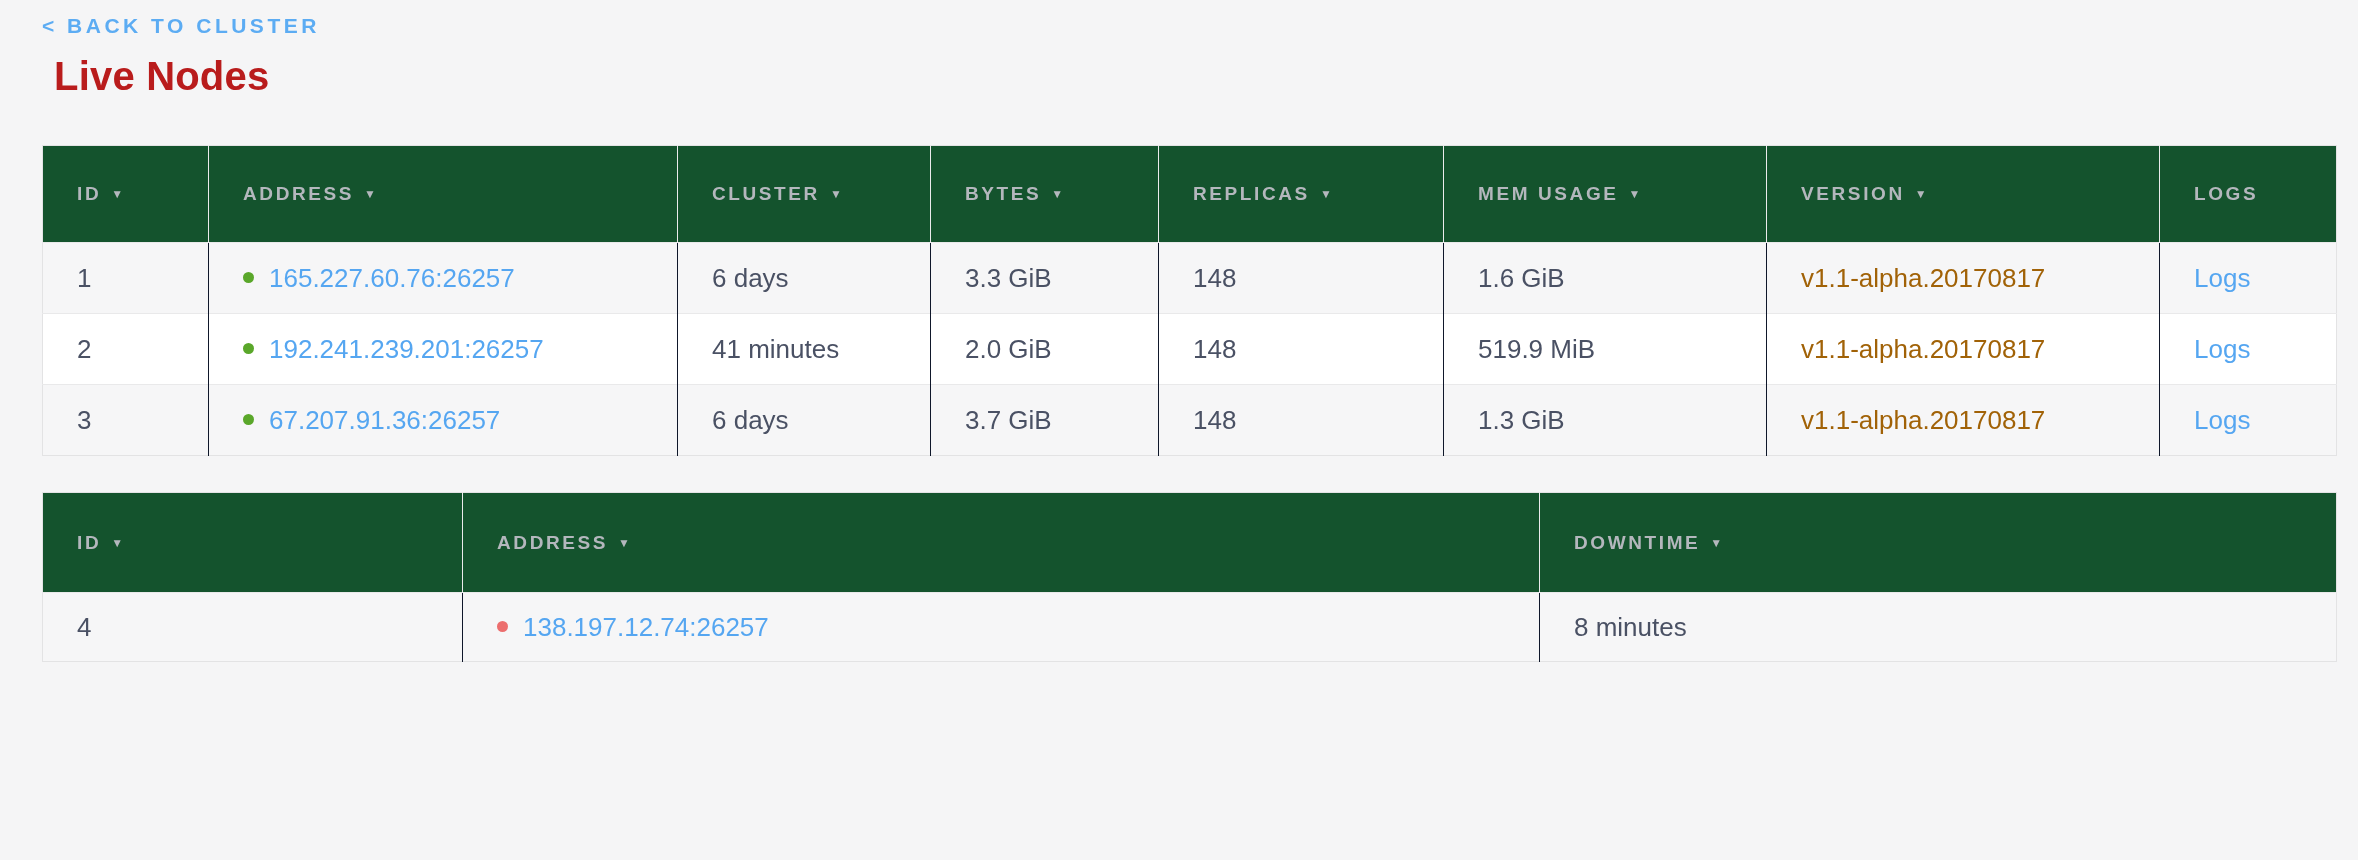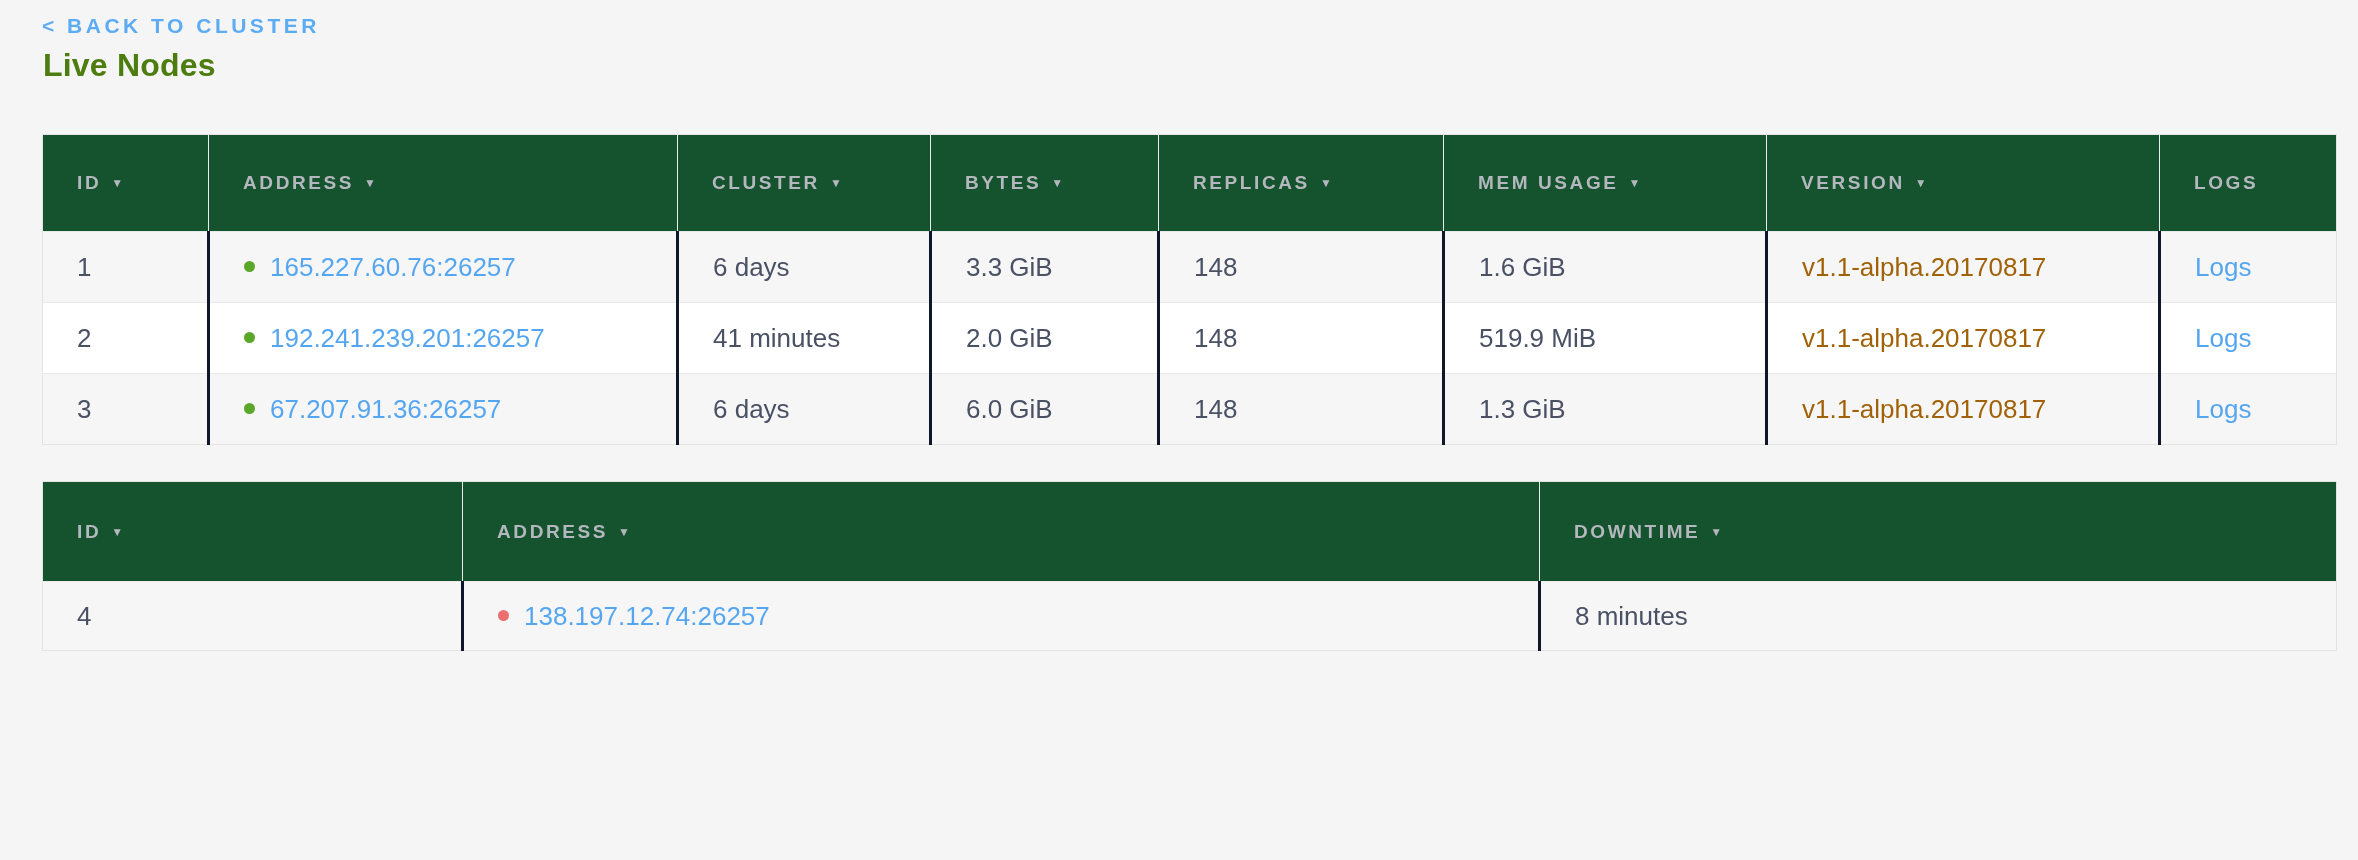--- a/index.html
+++ b/index.html
@@ -19,25 +19,25 @@
     margin-top: 13px;
     font-size: 21px;
     font-weight: 600;
     letter-spacing: 3.5px;
     line-height: 26px;
     color: #5cacf3;
     text-decoration: none;
     cursor: pointer;
   }
   h1.section-title {
-    margin: 1px;
-    font-size: 32px;
+    margin: 12px;
+    font-size: 40px;
     line-height: 50px;
     font-weight: 700;
-    color: #4d7c0f;
+    color: #b91c1c;
     letter-spacing: 0.2px;
   }
   .live-title { margin-top: 58px; }
   .dead-title { margin-top: 66px; }
 
   table.nodes-table {
     border-collapse: collapse;
     table-layout: fixed;
     width: 2294px;
     background: #ffffff;
@@ -62,21 +62,21 @@
     background: #14532d;
     border-left: 1px solid #ebebec;
     cursor: pointer;
   }
   .dead-table th { height: 100px; }
   th:first-child, td:first-child { border-left: none; }
   td {
     height: 71px;
     font-size: 26px;
     color: #4a5164;
-    border-left: 3px solid #0f172a;
+    border-left: 1px solid #0f172a;
     border-top: 1px solid #e9e9ea;
   }
   .dead-table td { height: 69px; }
   tr.stripe td { background: #f6f6f7; }
 
   .sort-arrow {
     font-size: 12px;
     letter-spacing: 0;
     color: #b4b7bd;
     margin-left: 10px;
@@ -150,21 +150,21 @@
         <td>2.0 GiB</td>
         <td>148</td>
         <td>519.9 MiB</td>
         <td class="version-cell">v1.1-alpha.20170817</td>
         <td><a class="cell-link">Logs</a></td>
       </tr>
       <tr class="stripe">
         <td>3</td>
         <td><span class="status-dot dot-live"></span><a class="cell-link">67.207.91.36:26257</a></td>
         <td>6 days</td>
-        <td>6.0 GiB</td>
+        <td>3.7 GiB</td>
         <td>148</td>
         <td>1.3 GiB</td>
         <td class="version-cell">v1.1-alpha.20170817</td>
         <td><a class="cell-link">Logs</a></td>
       </tr>
     </tbody>
   </table>
 
 
   <table class="nodes-table dead-table">

